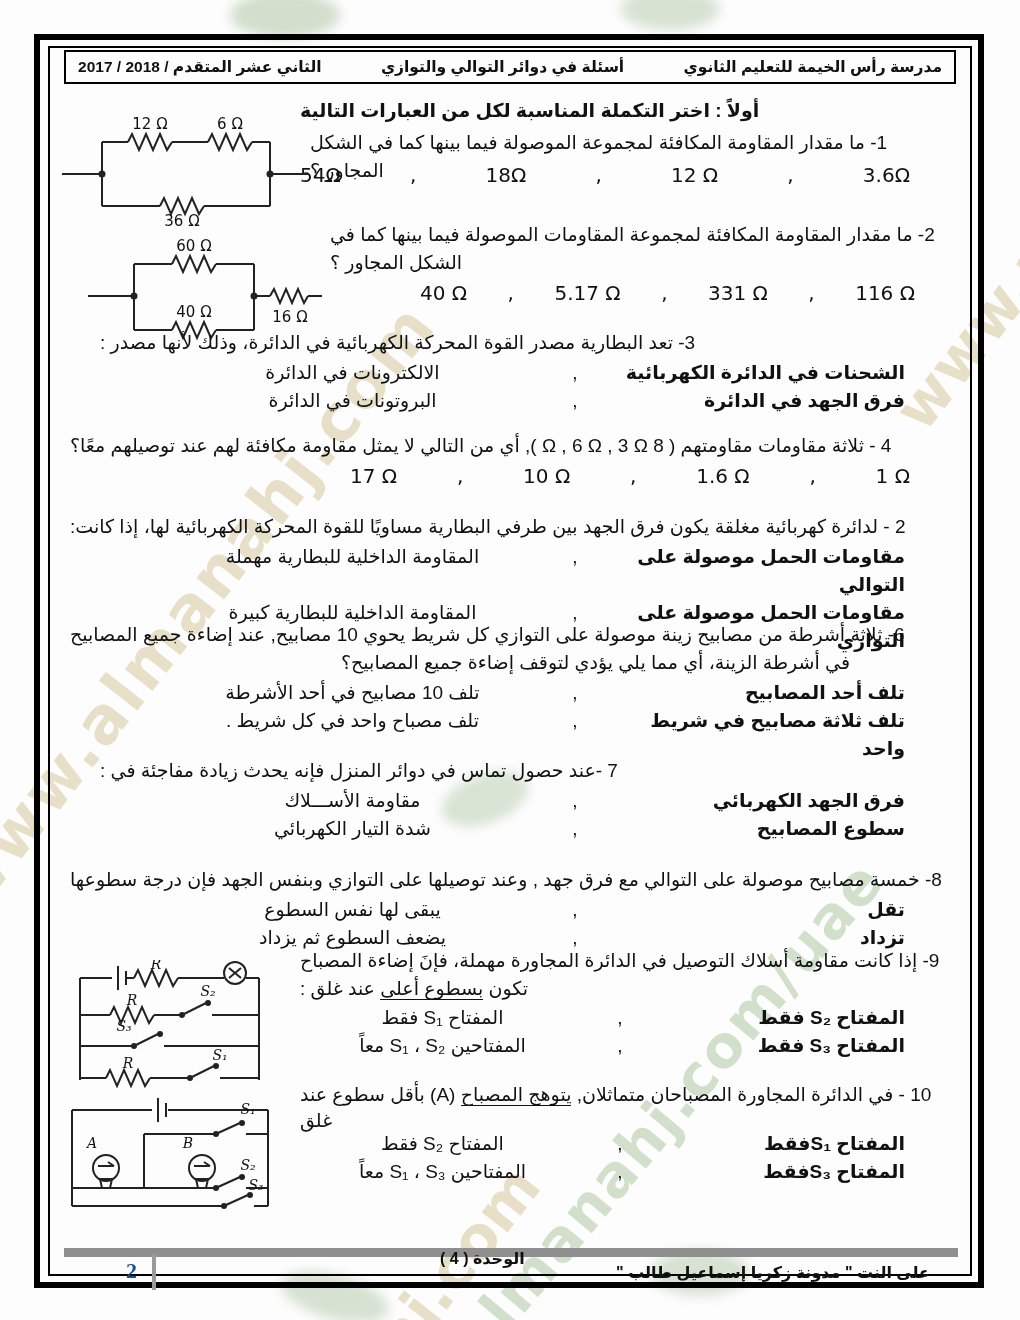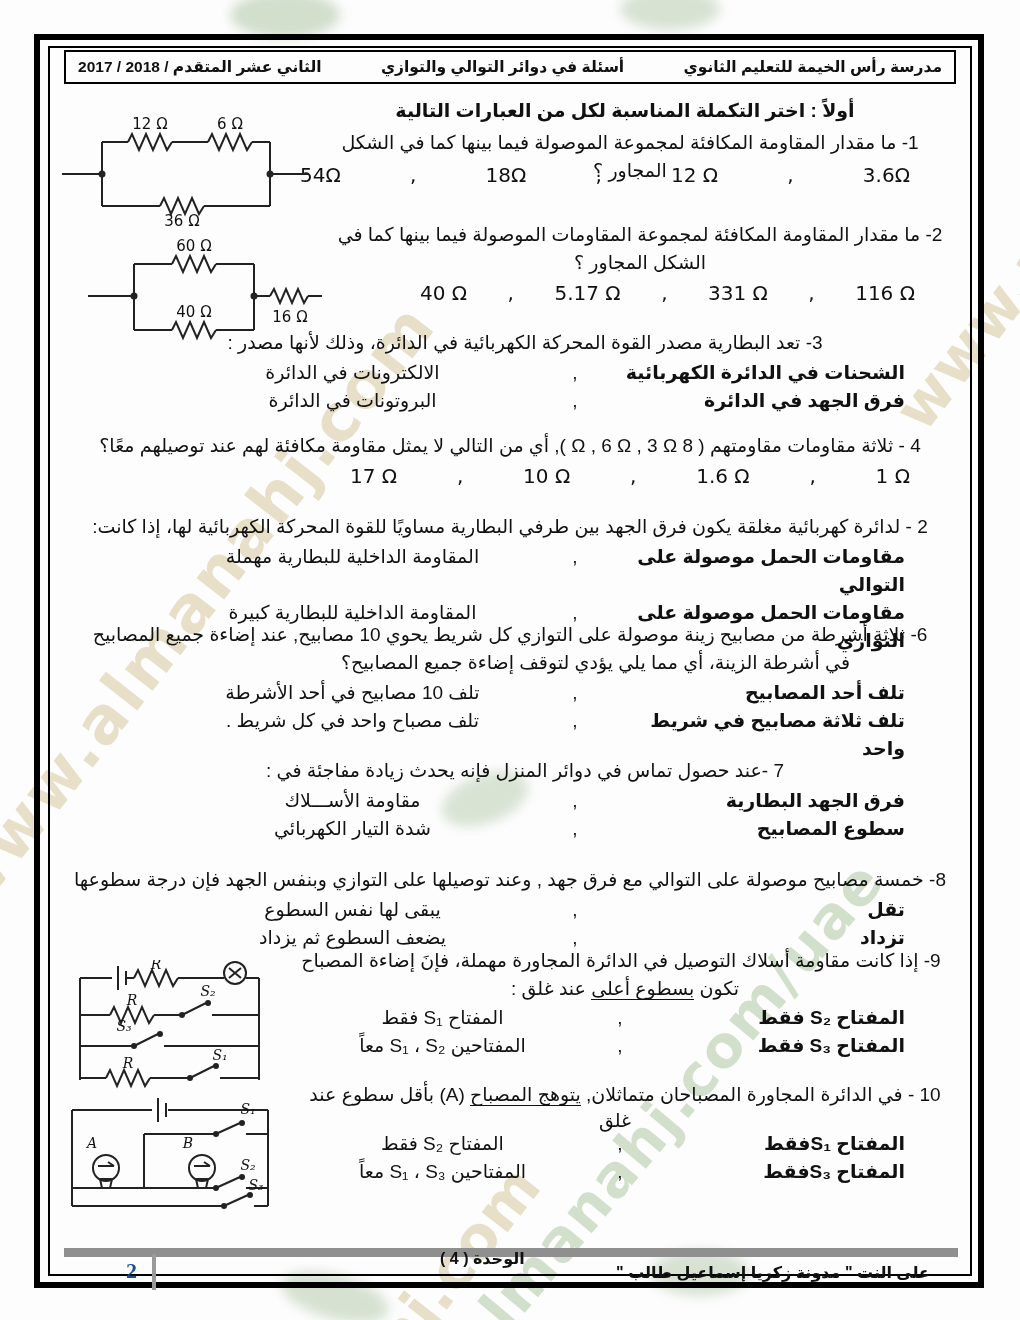--- a/index.html
+++ b/index.html
@@ -9,21 +9,21 @@
   .wm{position:absolute;z-index:0;font-weight:bold;white-space:nowrap;pointer-events:none;font-family:"DejaVu Sans",sans-serif;}
   .wm-tan{color:rgba(198,178,118,0.40);}
   .wm-green{color:rgba(140,176,120,0.38);}
   .stamp{position:absolute;z-index:0;border-radius:50%;filter:blur(6px);pointer-events:none;}
   
   .frame-outer{position:absolute;left:34px;top:34px;width:938px;height:1242px;border:6px solid #000;z-index:1;}
   .frame-inner{position:absolute;left:48px;top:46px;width:920px;height:1226px;border:2px solid #000;z-index:1;}
   .hdr{position:absolute;left:64px;top:50px;width:892px;height:34px;border:2px solid #000;z-index:2;
        display:flex;direction:rtl;align-items:center;justify-content:space-between;padding:0 12px;box-sizing:border-box;
        font-weight:bold;font-size:15.5px;color:#111;}
-  .q{position:absolute;z-index:2;direction:rtl;text-align:center;font-size:19px;color:#111;line-height:1.45;}
+  .q{position:absolute;z-index:2;direction:rtl;text-align:left;font-size:19px;color:#111;line-height:1.45;}
   .qc{text-align:right;}
   .ttl{font-weight:bold;font-size:19px;}
   .opts-inline{position:absolute;z-index:2;display:flex;direction:ltr;justify-content:space-between;align-items:baseline;
                font-size:20px;color:#111;font-family:"DejaVu Sans","Liberation Sans",sans-serif;}
   .optrow{position:absolute;z-index:2;display:grid;grid-template-columns:300px 60px 1fr;direction:rtl;
           font-size:19px;color:#111;line-height:28px;}
   .optrow .r{text-align:right;font-weight:bold;}
   .optrow .sep{text-align:center;}
   .optrow .l{text-align:center;}
   .u{border-bottom:1.6px solid #111;padding-bottom:0;}
@@ -148,21 +148,21 @@
     <div class="r">تلف أحد المصابيح</div>
     <div class="sep">,</div>
     <div class="l">تلف 10 مصابيح في أحد الأشرطة</div>
     <div class="r">تلف ثلاثة مصابيح في شريط واحد</div>
     <div class="sep">,</div>
     <div class="l">تلف مصباح واحد في كل شريط .</div>
   </div>
 
   <div class="q" style="top:757px;right:70px;left:100px;">7 -عند حصول تماس في دوائر المنزل فإنه يحدث زيادة مفاجئة في :</div>
   <div class="optrow" style="top:787px;right:115px;left:160px;">
-    <div class="r">فرق الجهد البطارية</div>
+    <div class="r">فرق الجهد الكهربائي</div>
     <div class="sep">,</div>
     <div class="l">مقاومة الأســـلاك</div>
     <div class="r">سطوع المصابيح</div>
     <div class="sep">,</div>
     <div class="l">شدة التيار الكهربائي</div>
   </div>
 
   <div class="q" style="top:866px;right:70px;left:70px;">8- خمسة مصابيح موصولة على التوالي مع فرق جهد , وعند توصيلها على التوازي وبنفس الجهد فإن درجة سطوعها</div>
   <div class="optrow" style="top:896px;right:115px;left:160px;">
     <div class="r">تقل</div>

